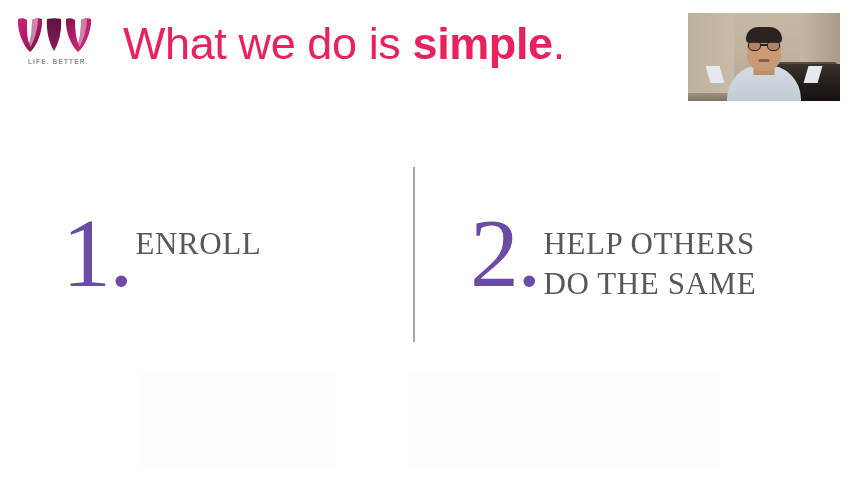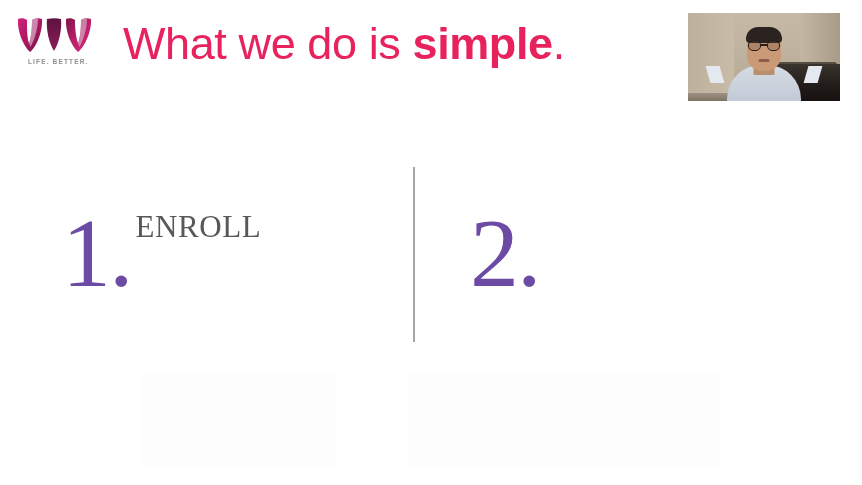--- a/index.html
+++ b/index.html
@@ -221,20 +221,21 @@
   .step-num {
     font-family: "Liberation Serif", serif;
     font-size: 98px;
     line-height: 92px;
     font-weight: 400;
     color: #6b4ba3;
     letter-spacing: -2px;
     margin-right: 4px;
   }
   .step-lines {
+    margin-top: 17px;
   }
   .step-line {
     font-family: "Liberation Serif", serif;
     font-size: 31px;
     line-height: 40px;
     color: #585858;
     letter-spacing: 0.6px;
     white-space: nowrap;
   }
 
@@ -324,19 +325,23 @@
 
     <div class="step step-1">
       <div class="step-num">1.</div>
       <div class="step-lines">
         <div class="step-line">ENROLL</div>
       </div>
     </div>
 
     <div class="step step-2">
       <div class="step-num">2.</div>
+      <div class="step-lines">
+        <div class="step-line">HELP OTHERS</div>
+        <div class="step-line">DO THE SAME</div>
+      </div>
     </div>
 
   </div>
 
   <div class="divider"></div>
 
 </div>
 
 </body></html>

